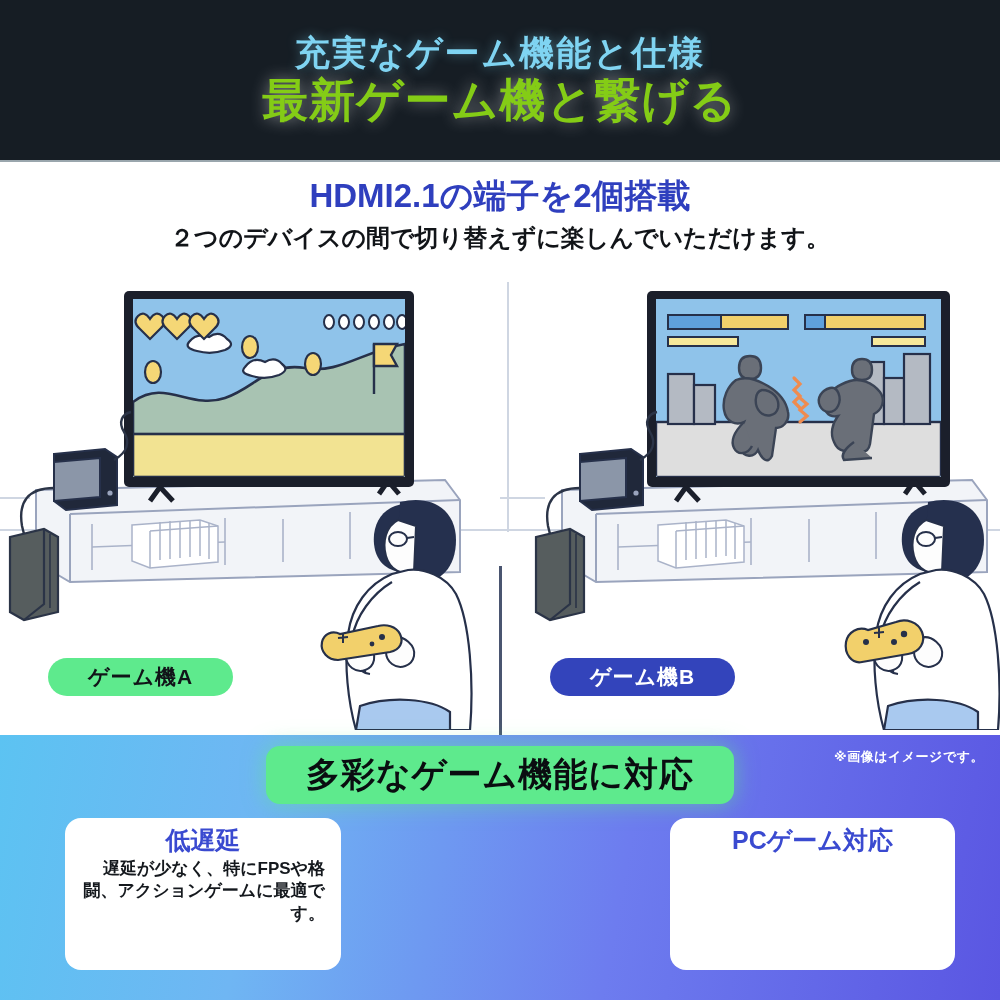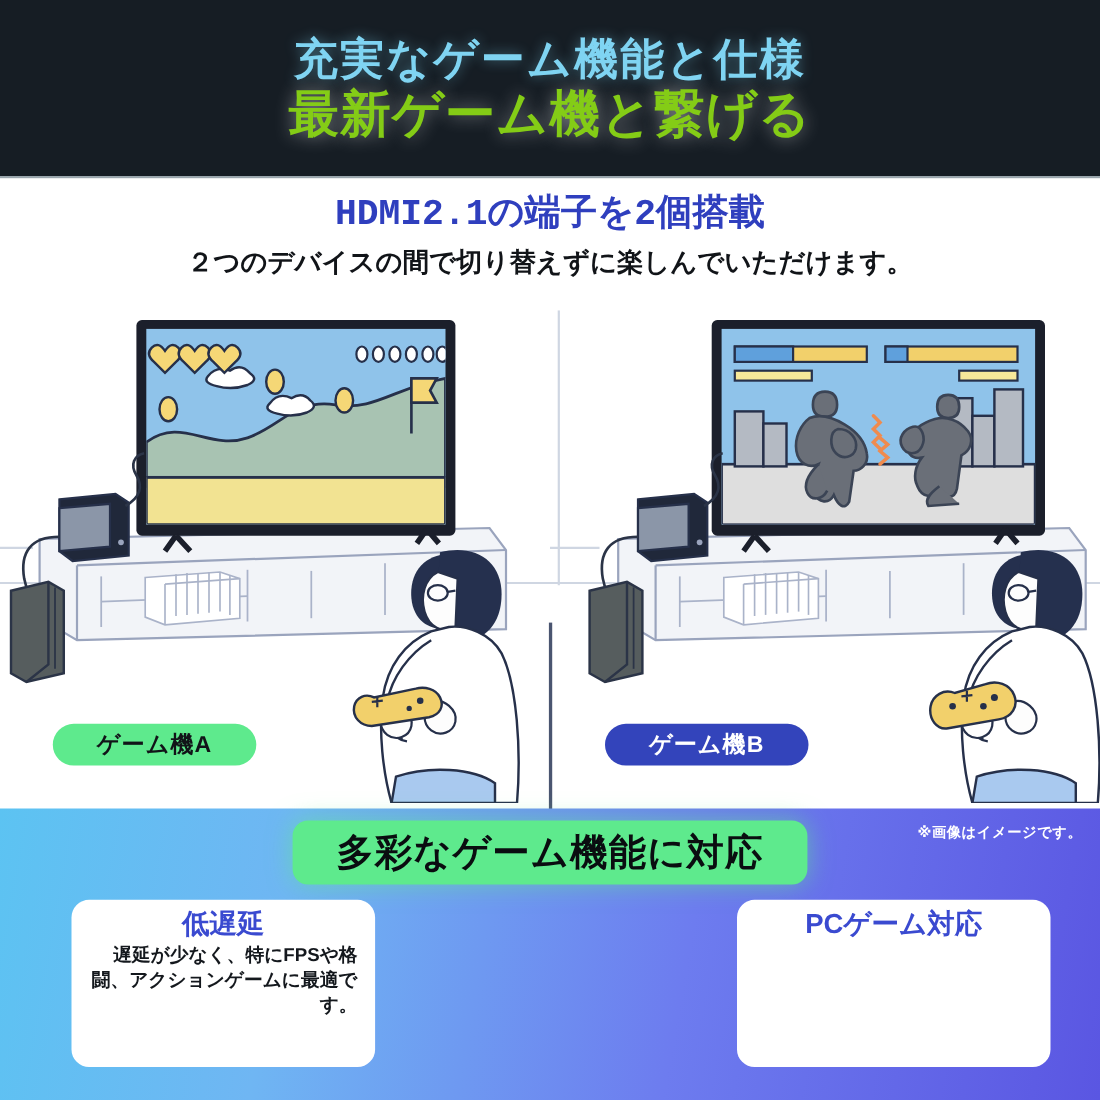--- a/index.html
+++ b/index.html
@@ -10,40 +10,40 @@
   }
   #page{position:relative;width:1000px;height:1000px;}
 
   
   .header{
     position:absolute;left:0;top:0;width:1000px;height:160px;
     background:#161d24;
     display:flex;flex-direction:column;align-items:center;justify-content:center;
   }
   .header-sub{
-    color:#7fd4f2;font-size:40px;font-weight:bold;letter-spacing:2px;
+    color:#7fd4f2;font-size:35px;font-weight:bold;letter-spacing:2px;
     text-shadow:0 0 12px rgba(127,212,242,.45);
     line-height:1.05;margin:0 0 4px 0;
   }
   .header-title{
     color:#84cc16;font-size:46px;font-weight:bold;letter-spacing:1px;
     text-shadow:0 0 16px rgba(255,255,255,.45);
     line-height:1.05;margin:0;
   }
   .header-rule{
     position:absolute;left:0;top:160px;width:1000px;height:2px;background:#9aa6ad;
   }
 
   
   .subhead{
     position:absolute;left:0;top:176px;width:1000px;
     display:flex;flex-direction:column;align-items:center;
   }
   .subhead-title{
-    color:#2f3fbe;font-size:33px;font-weight:bold;letter-spacing:0px;line-height:1.2;font-family:Liberation Mono, monospace;
+    color:#2f3fbe;font-size:33px;font-weight:bold;letter-spacing:0px;line-height:1.2;
   }
   .subhead-text{
     color:#111418;font-size:24px;font-weight:bold;letter-spacing:0px;margin-top:6px;
   }
 
   
   .illus-area{position:absolute;left:0;top:282px;width:1000px;height:448px;background:#fff;}
   .divider{
     position:absolute;left:499px;top:284px;width:3px;height:428px;background:#4a5570;
   }

